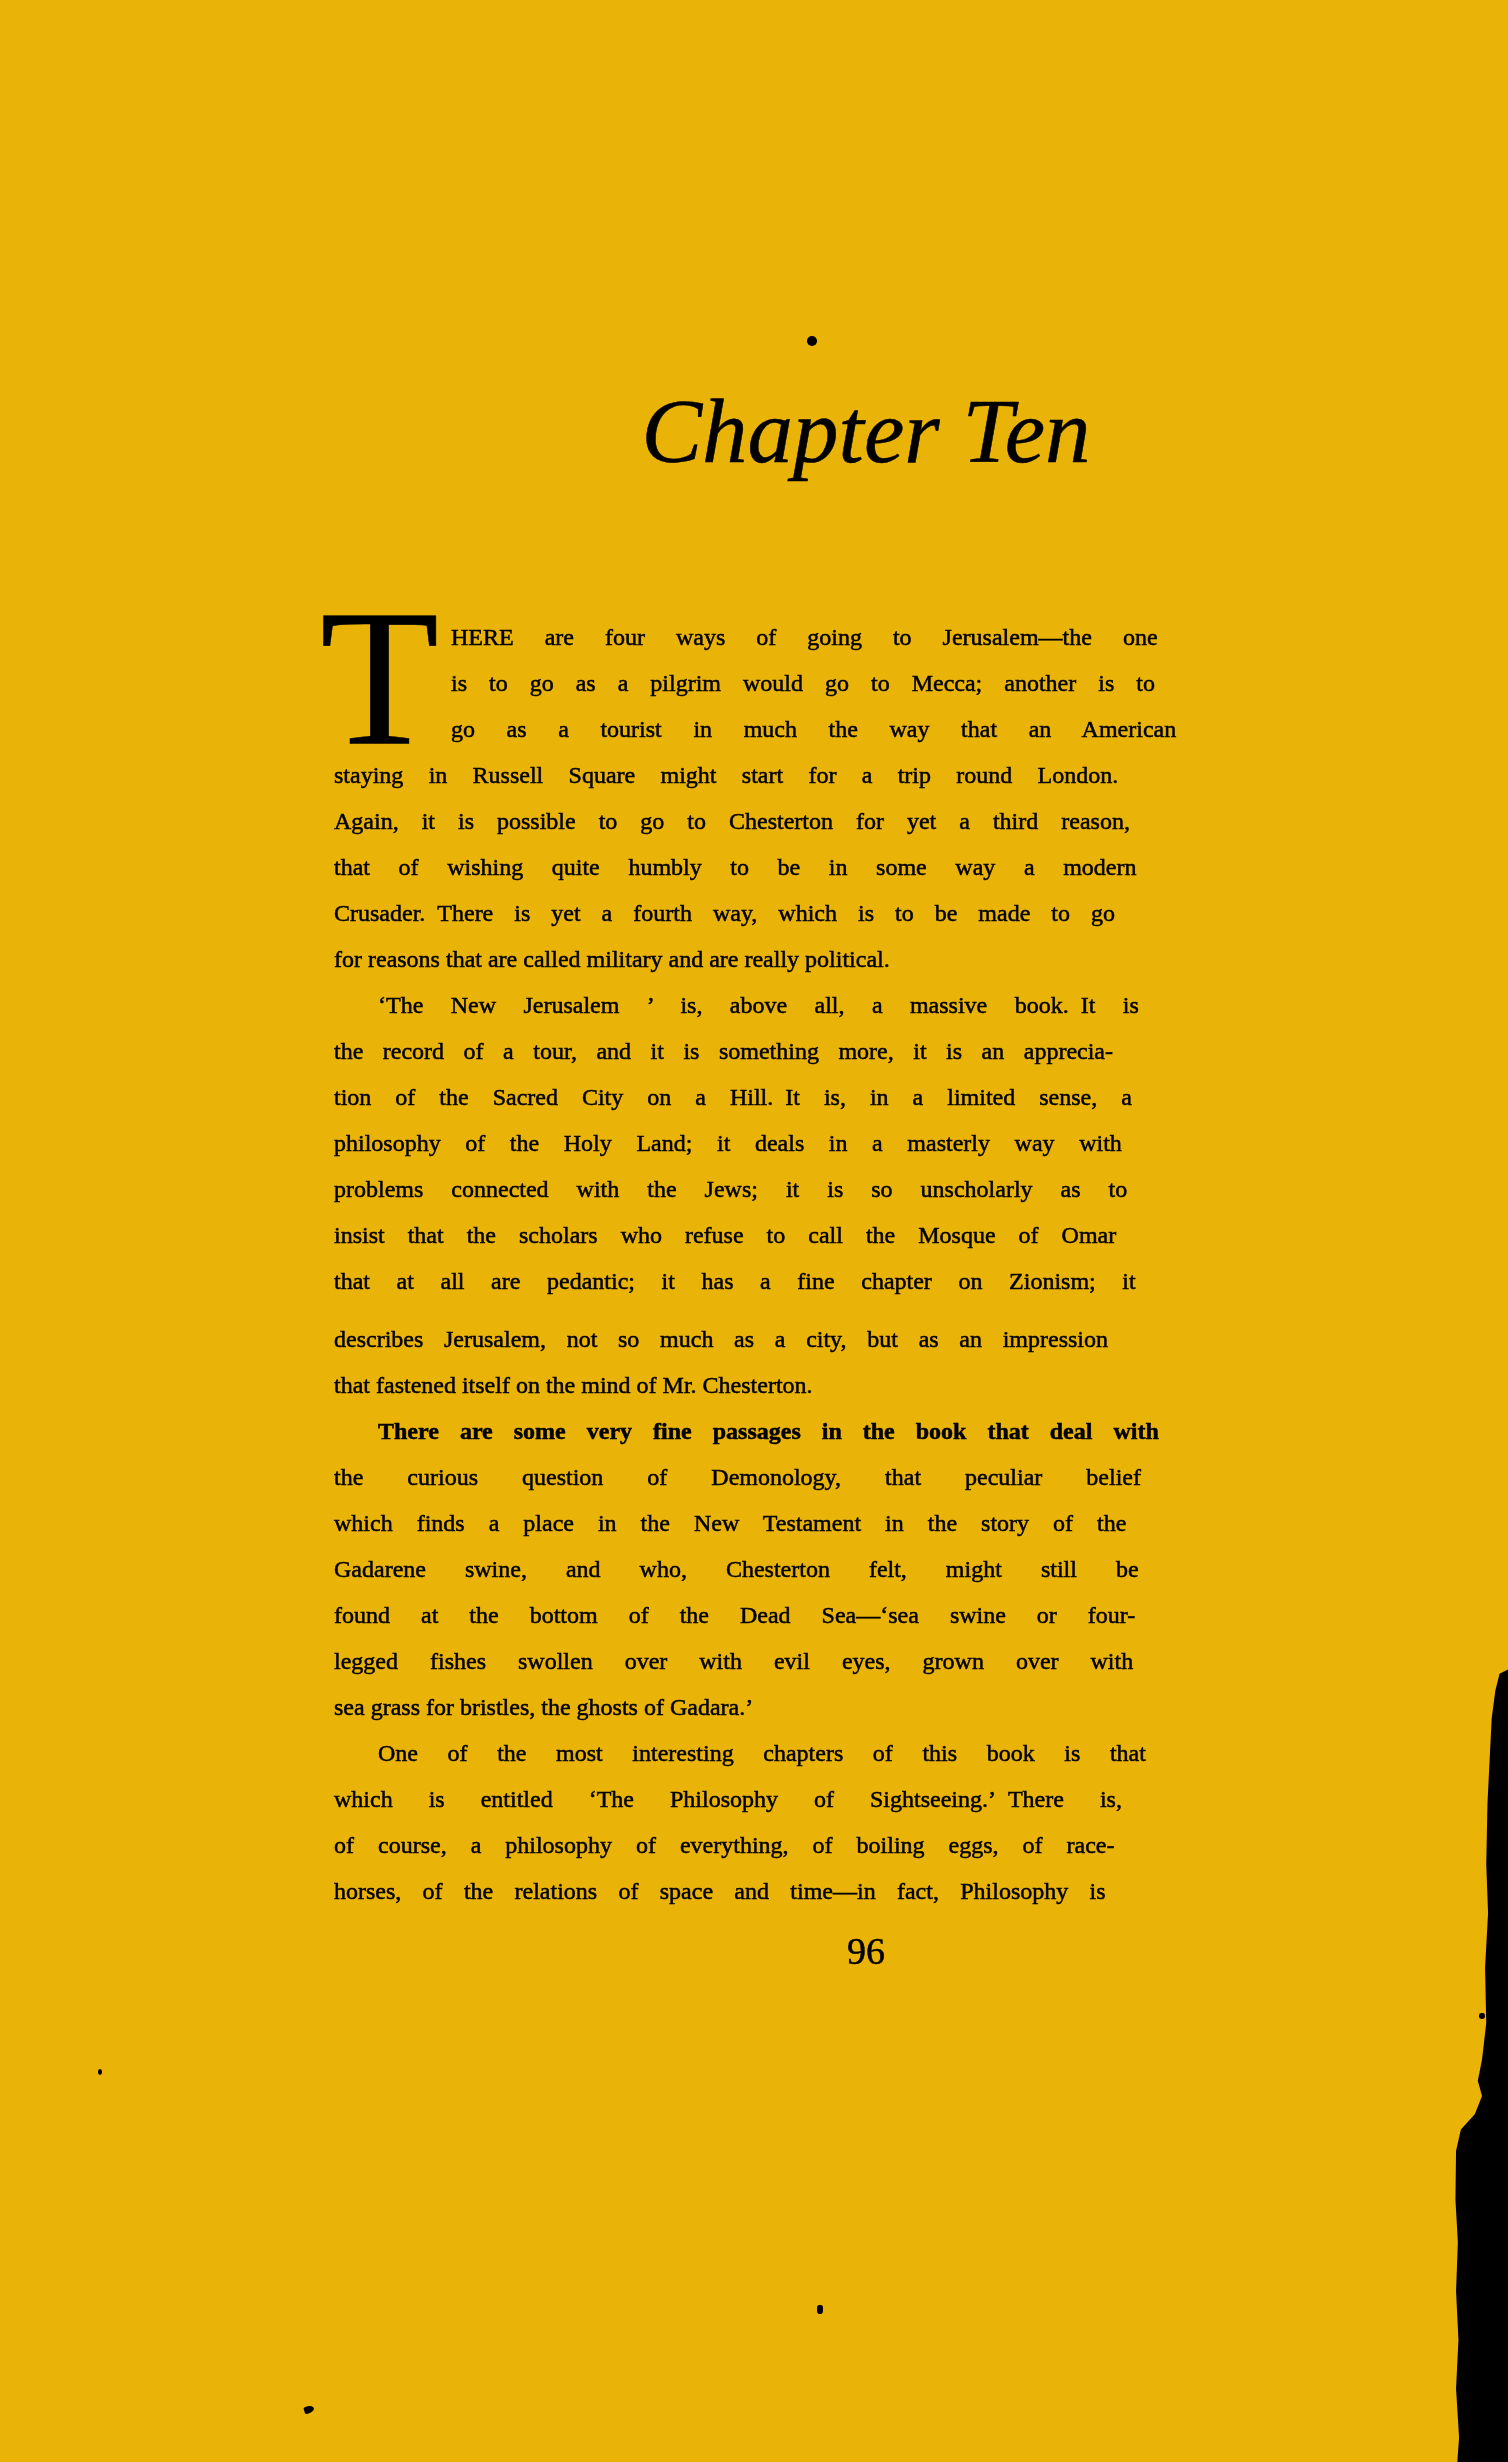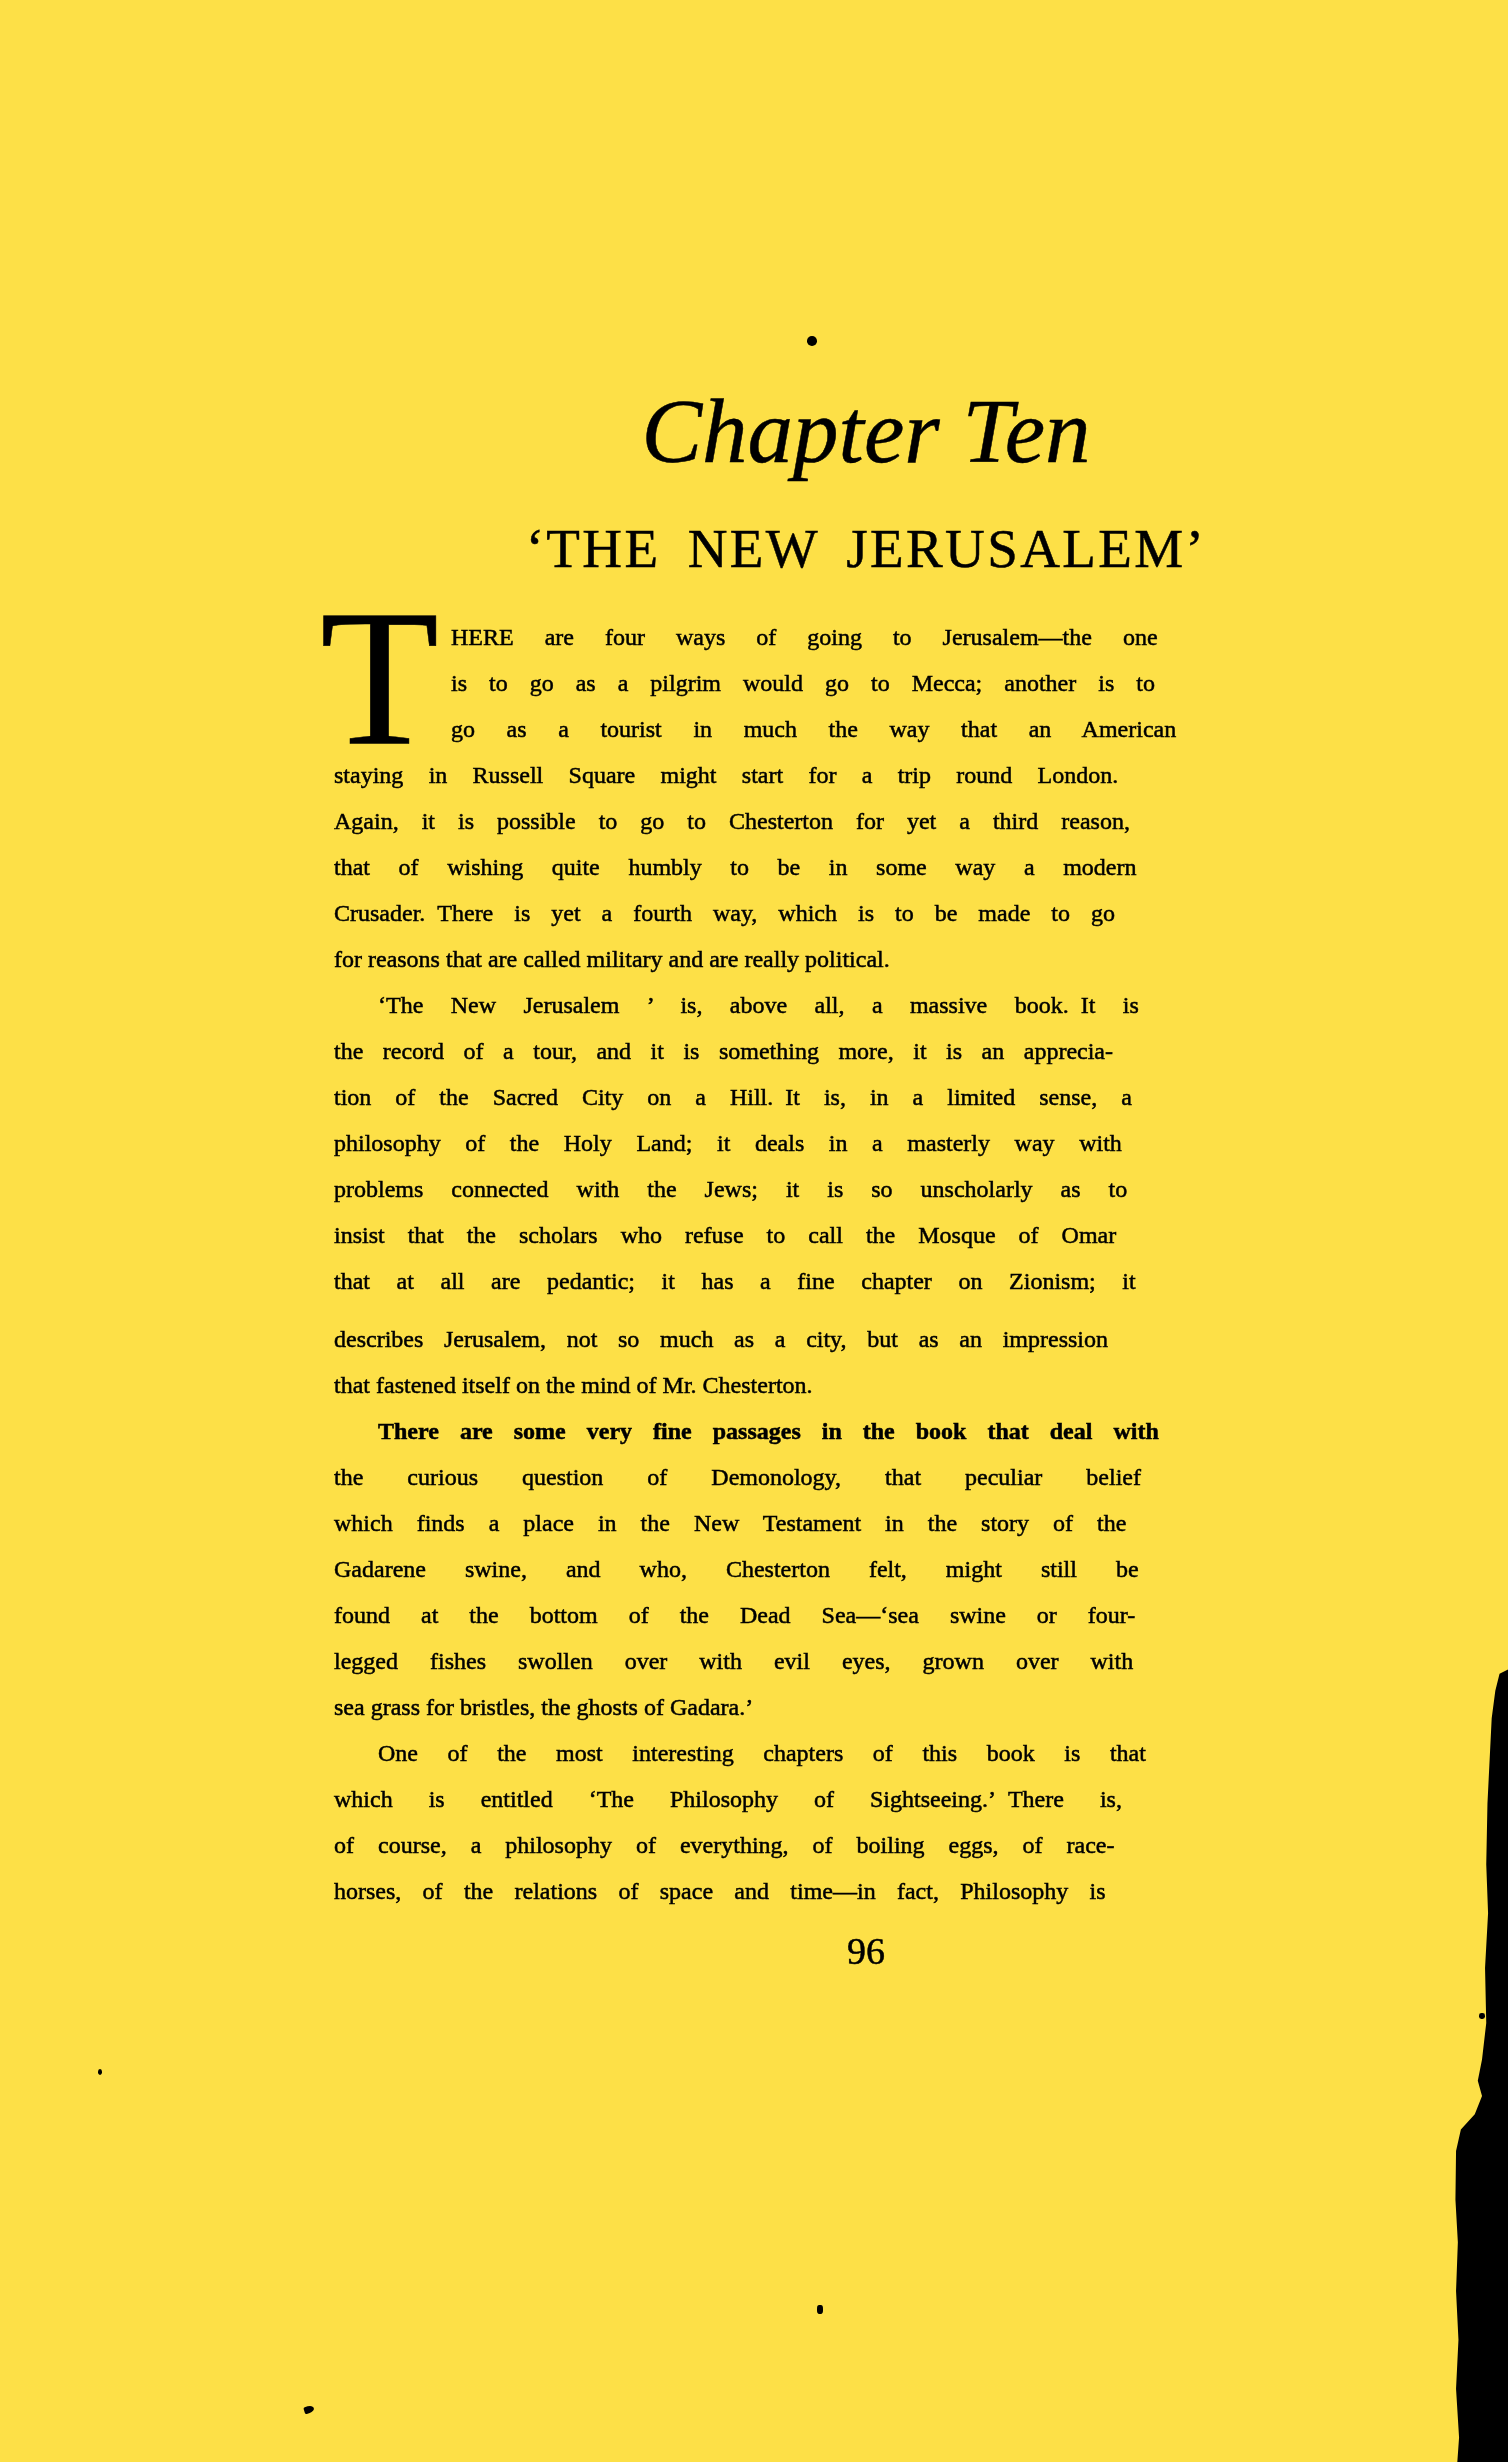--- a/index.html
+++ b/index.html
@@ -1,19 +1,19 @@
 <!DOCTYPE html>
 <html style="font-size:9.7px"><head>
 <meta charset="utf-8">
 <style>
   html,body{margin:0;padding:0;background:#777;}
   .page{
     position:relative;
     width:1508px;height:2462px;
-    background:#fde047;color:#000000;
+    background:#eab308;color:#000000;
     font-family:"Liberation Serif","DejaVu Serif",serif;
     overflow:hidden;
     -webkit-text-stroke:0.5px #000;
   }
   .chapter-title{
     position:absolute;left:334px;top:386px;width:1064px;
     text-align:center;font-style:italic;font-size:91px;line-height:1;
   }
   .chapter-subtitle{
     position:absolute;left:334px;top:521px;width:1064px;
@@ -34,21 +34,20 @@
 </style>
 </head>
 <body>
 
 <div class="page">
 
   <div class="ink" style="left:807px;top:336px;width:9.7px;height:9.7px;border-radius:50%;"></div>
 
   <div class="chapter-title">Chapter Ten</div>
 
-  <div class="chapter-subtitle">‘THE NEW JERUSALEM’</div>
 
   <div class="dropcap">T</div>
 
   <div class="body-text">
       <div>
         <div class="line cap" style="word-spacing: 25px;"><span>HERE are four ways of going to Jerusalem—the one</span></div>
         <div class="line cap" style="word-spacing: 16px;"><span>is to go as a pilgrim would go to Mecca; another is to</span></div>
         <div class="line cap" style="word-spacing: 25.6px;"><span>go as a tourist in much the way that an American</span></div>
         <div class="line" style="word-spacing: 19.3px;"><span>staying in Russell Square might start for a trip round London.</span></div>
         <div class="line" style="word-spacing: 17px;"><span>Again, it is possible to go to Chesterton for yet a third reason,</span></div>

